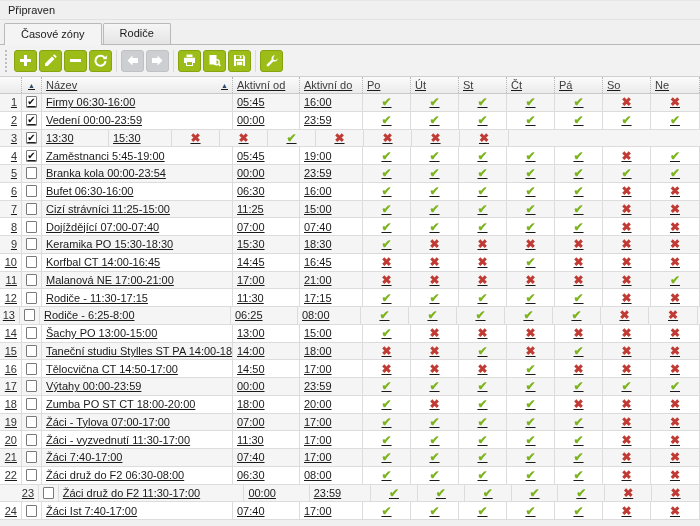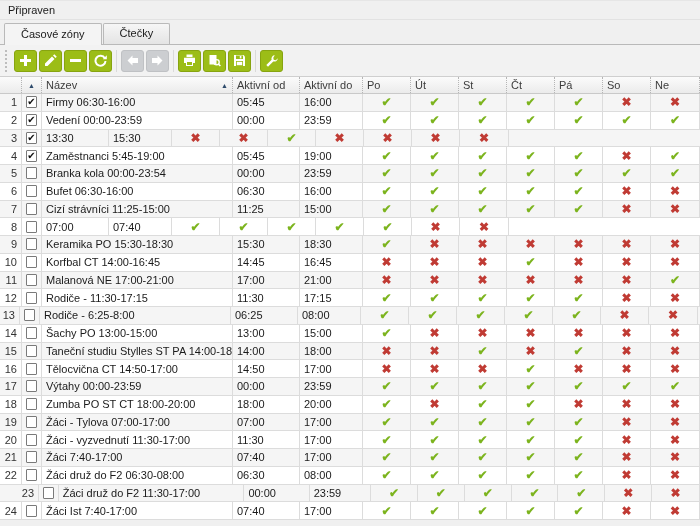--- a/index.html
+++ b/index.html
@@ -23,21 +23,21 @@
     border:1px solid #b9b9b9; border-bottom:none;
     border-radius:2px 2px 0 0;
     background:linear-gradient(#f6f6f6,#e4e4e4);
     cursor:default; white-space:nowrap;
   }
   .tab.active {
     background:#f4f4f4; height:22px; line-height:21px;
     margin-bottom:-1px;
   }
   
-  .content { border-top:1px solid #b9b9b9; background:#f2f2f2; position:relative; z-index:1; }
+  .content { border-top:1px solid #b9b9b9; background:#f2f2f2; position:relative; z-index:1;text-decoration:underline; }
   
   .toolbar { display:flex; align-items:center; height:31px; padding-left:5px; background:#f2f2f2; }
   .grip { width:3px; height:22px; border-left:2px dotted #bdbdbd; margin-right:6px; }
   .tgroup { display:flex; gap:2px; }
   .tsep { width:1px; height:22px; background:#dadada; margin:0 4px; }
   .tbtn {
     width:23px; height:22px; border-radius:3px;
     background:#9cbd17; border:1px solid #87a410;
     display:flex; align-items:center; justify-content:center;
     cursor:pointer;
@@ -82,21 +82,21 @@
 
 <div class="statusbar">
   <span>Připraven</span>
 </div>
 
 <div class="tabbar">
   <div class="tab active">
     <span>Časové zóny</span>
   </div>
   <div class="tab">
-    <span>Čtečky</span>
+    <span>Rodiče</span>
   </div>
 </div>
 
 <div class="content">
   <div class="toolbar">
     <div class="grip"></div>
 
   <div class="tgroup">
         <div class="tbtn">
           <span>
@@ -434,20 +434,21 @@
           </div>
           <div class="gc center" style="width: 49px;">
             <span class="mark no">✖</span>
           </div>
         </div>
         <div class="grow">
           <div class="gc num" style="width: 22px;">8</div>
           <div class="gc center" style="width: 20px;">
             <div class="cbx"></div>
           </div>
+          <div class="gc" style="width: 191px;">Dojíždějící 07:00-07:40</div>
           <div class="gc" style="width: 67px;">07:00</div>
           <div class="gc" style="width: 63px;">07:40</div>
           <div class="gc center" style="width: 48px;">
             <span class="mark ok">✔</span>
           </div>
           <div class="gc center" style="width: 48px;">
             <span class="mark ok">✔</span>
           </div>
           <div class="gc center" style="width: 48px;">
             <span class="mark ok">✔</span>

